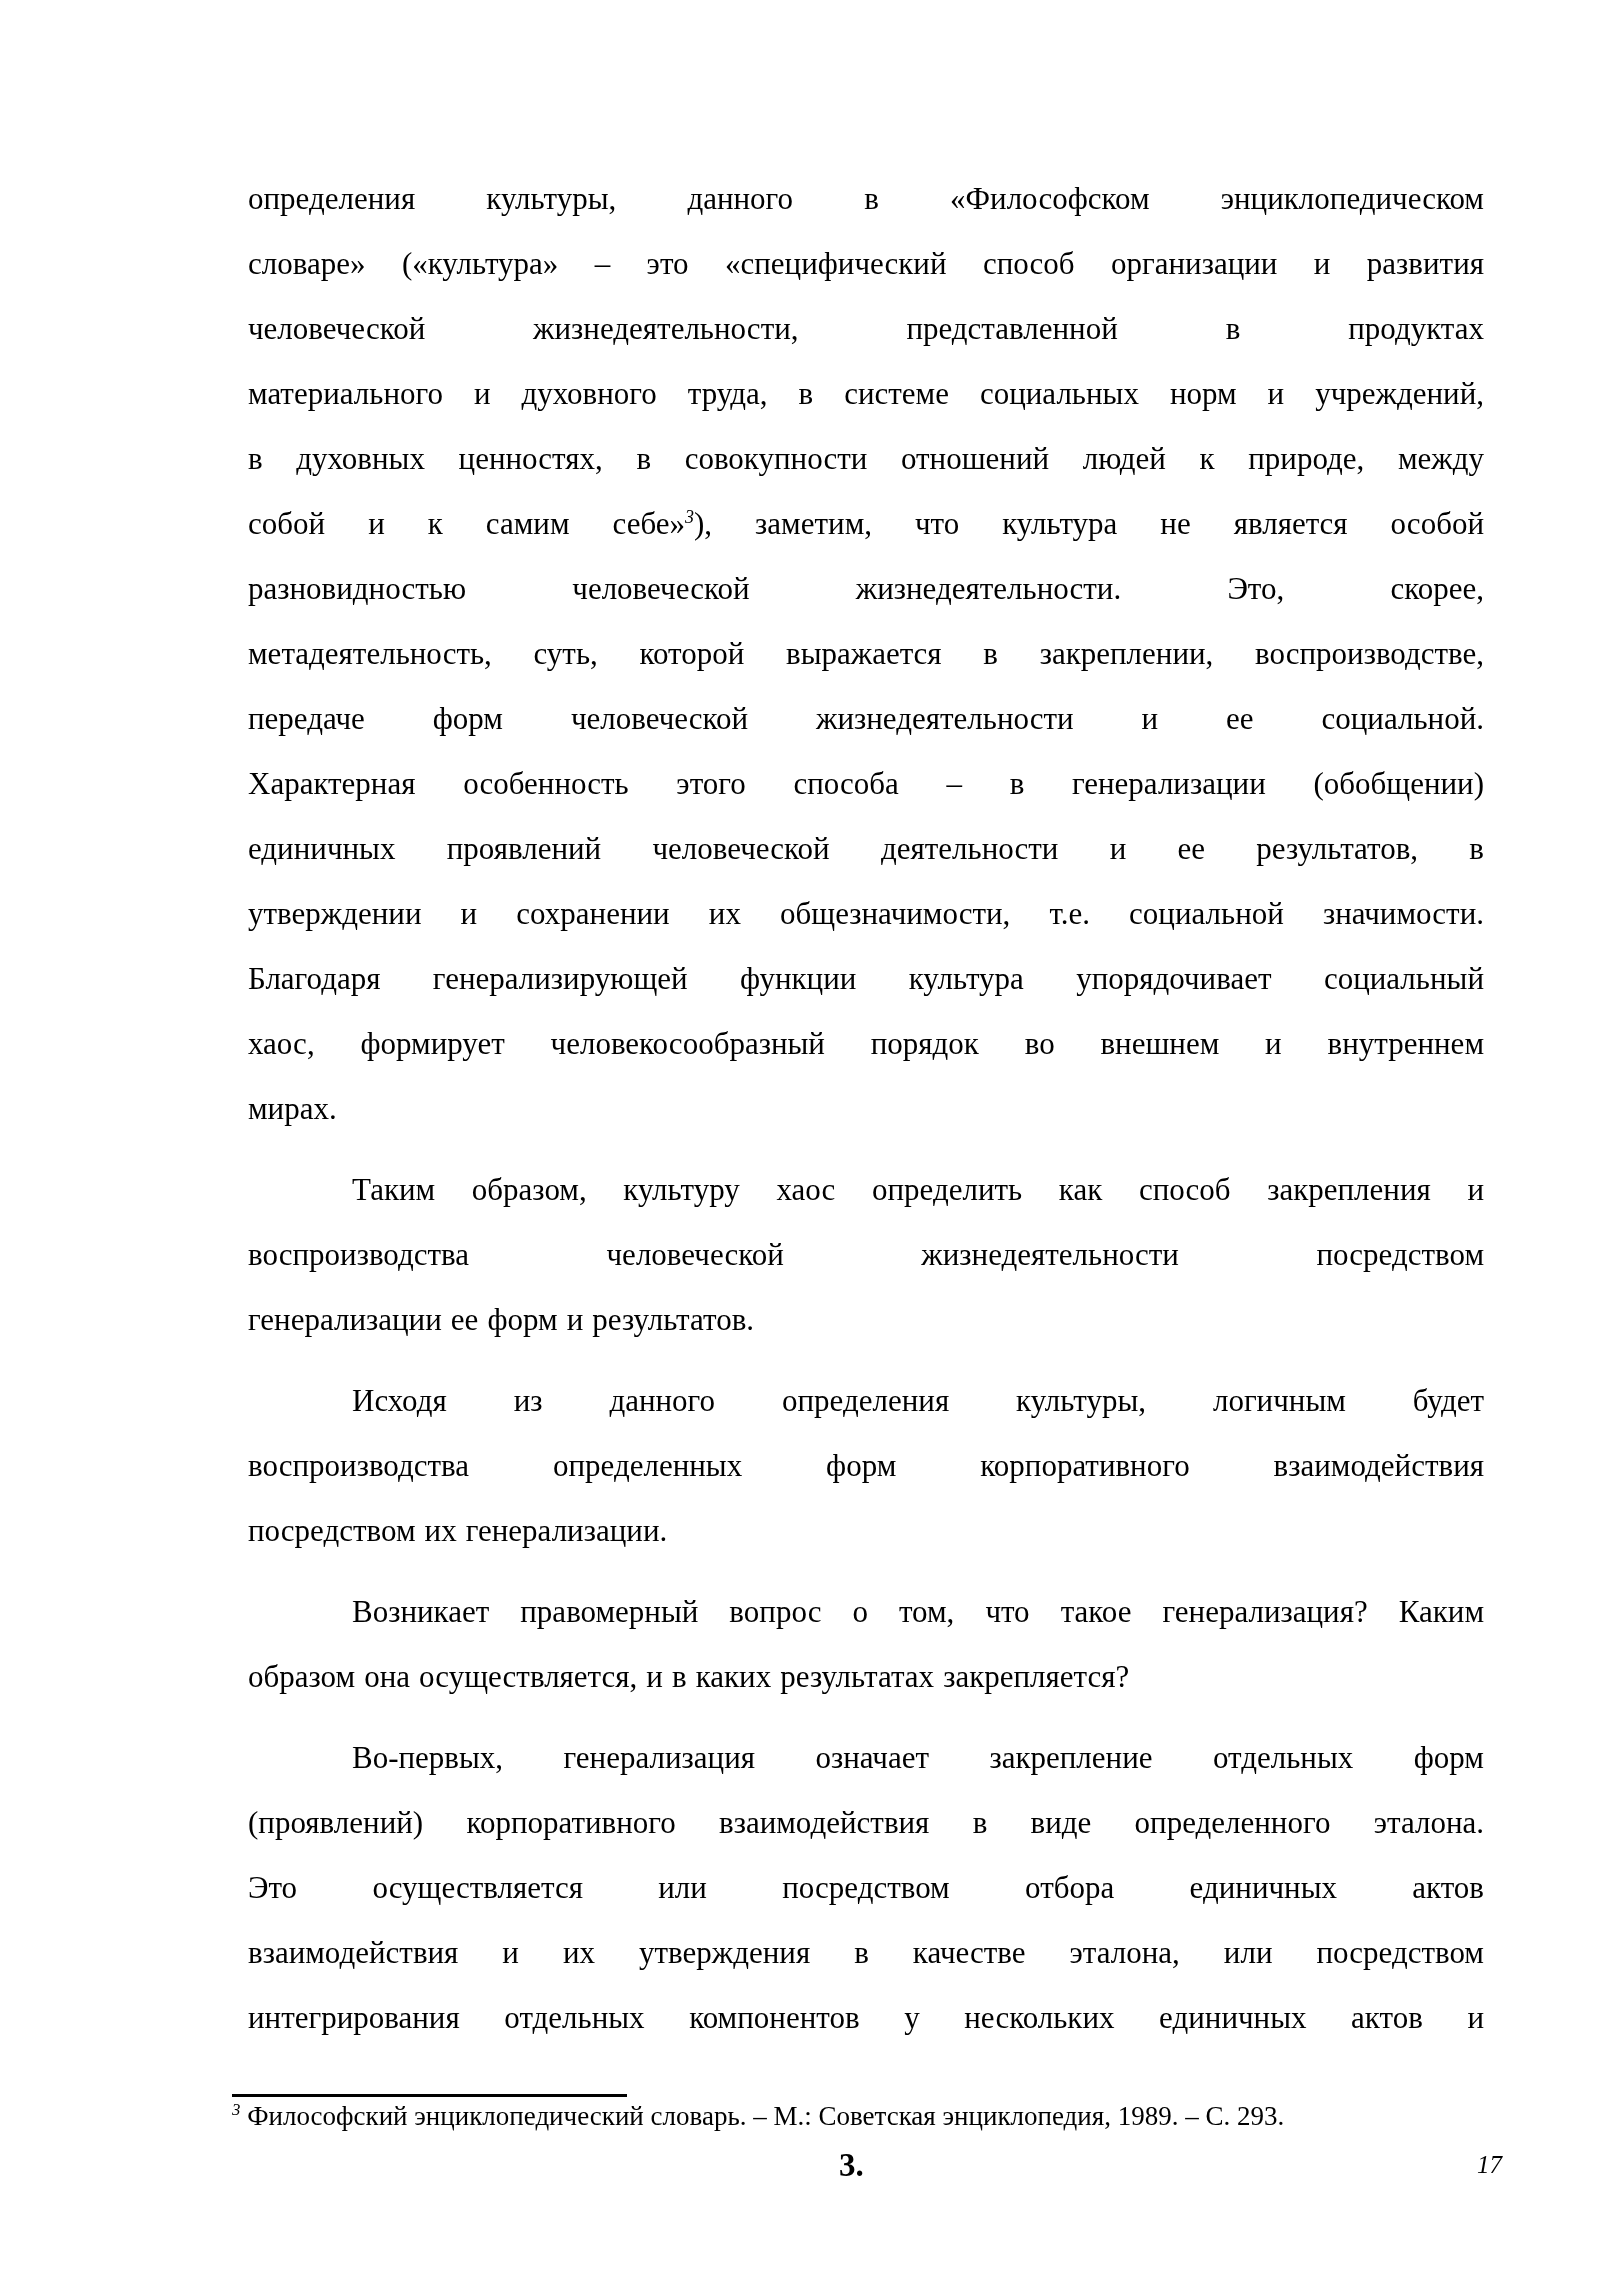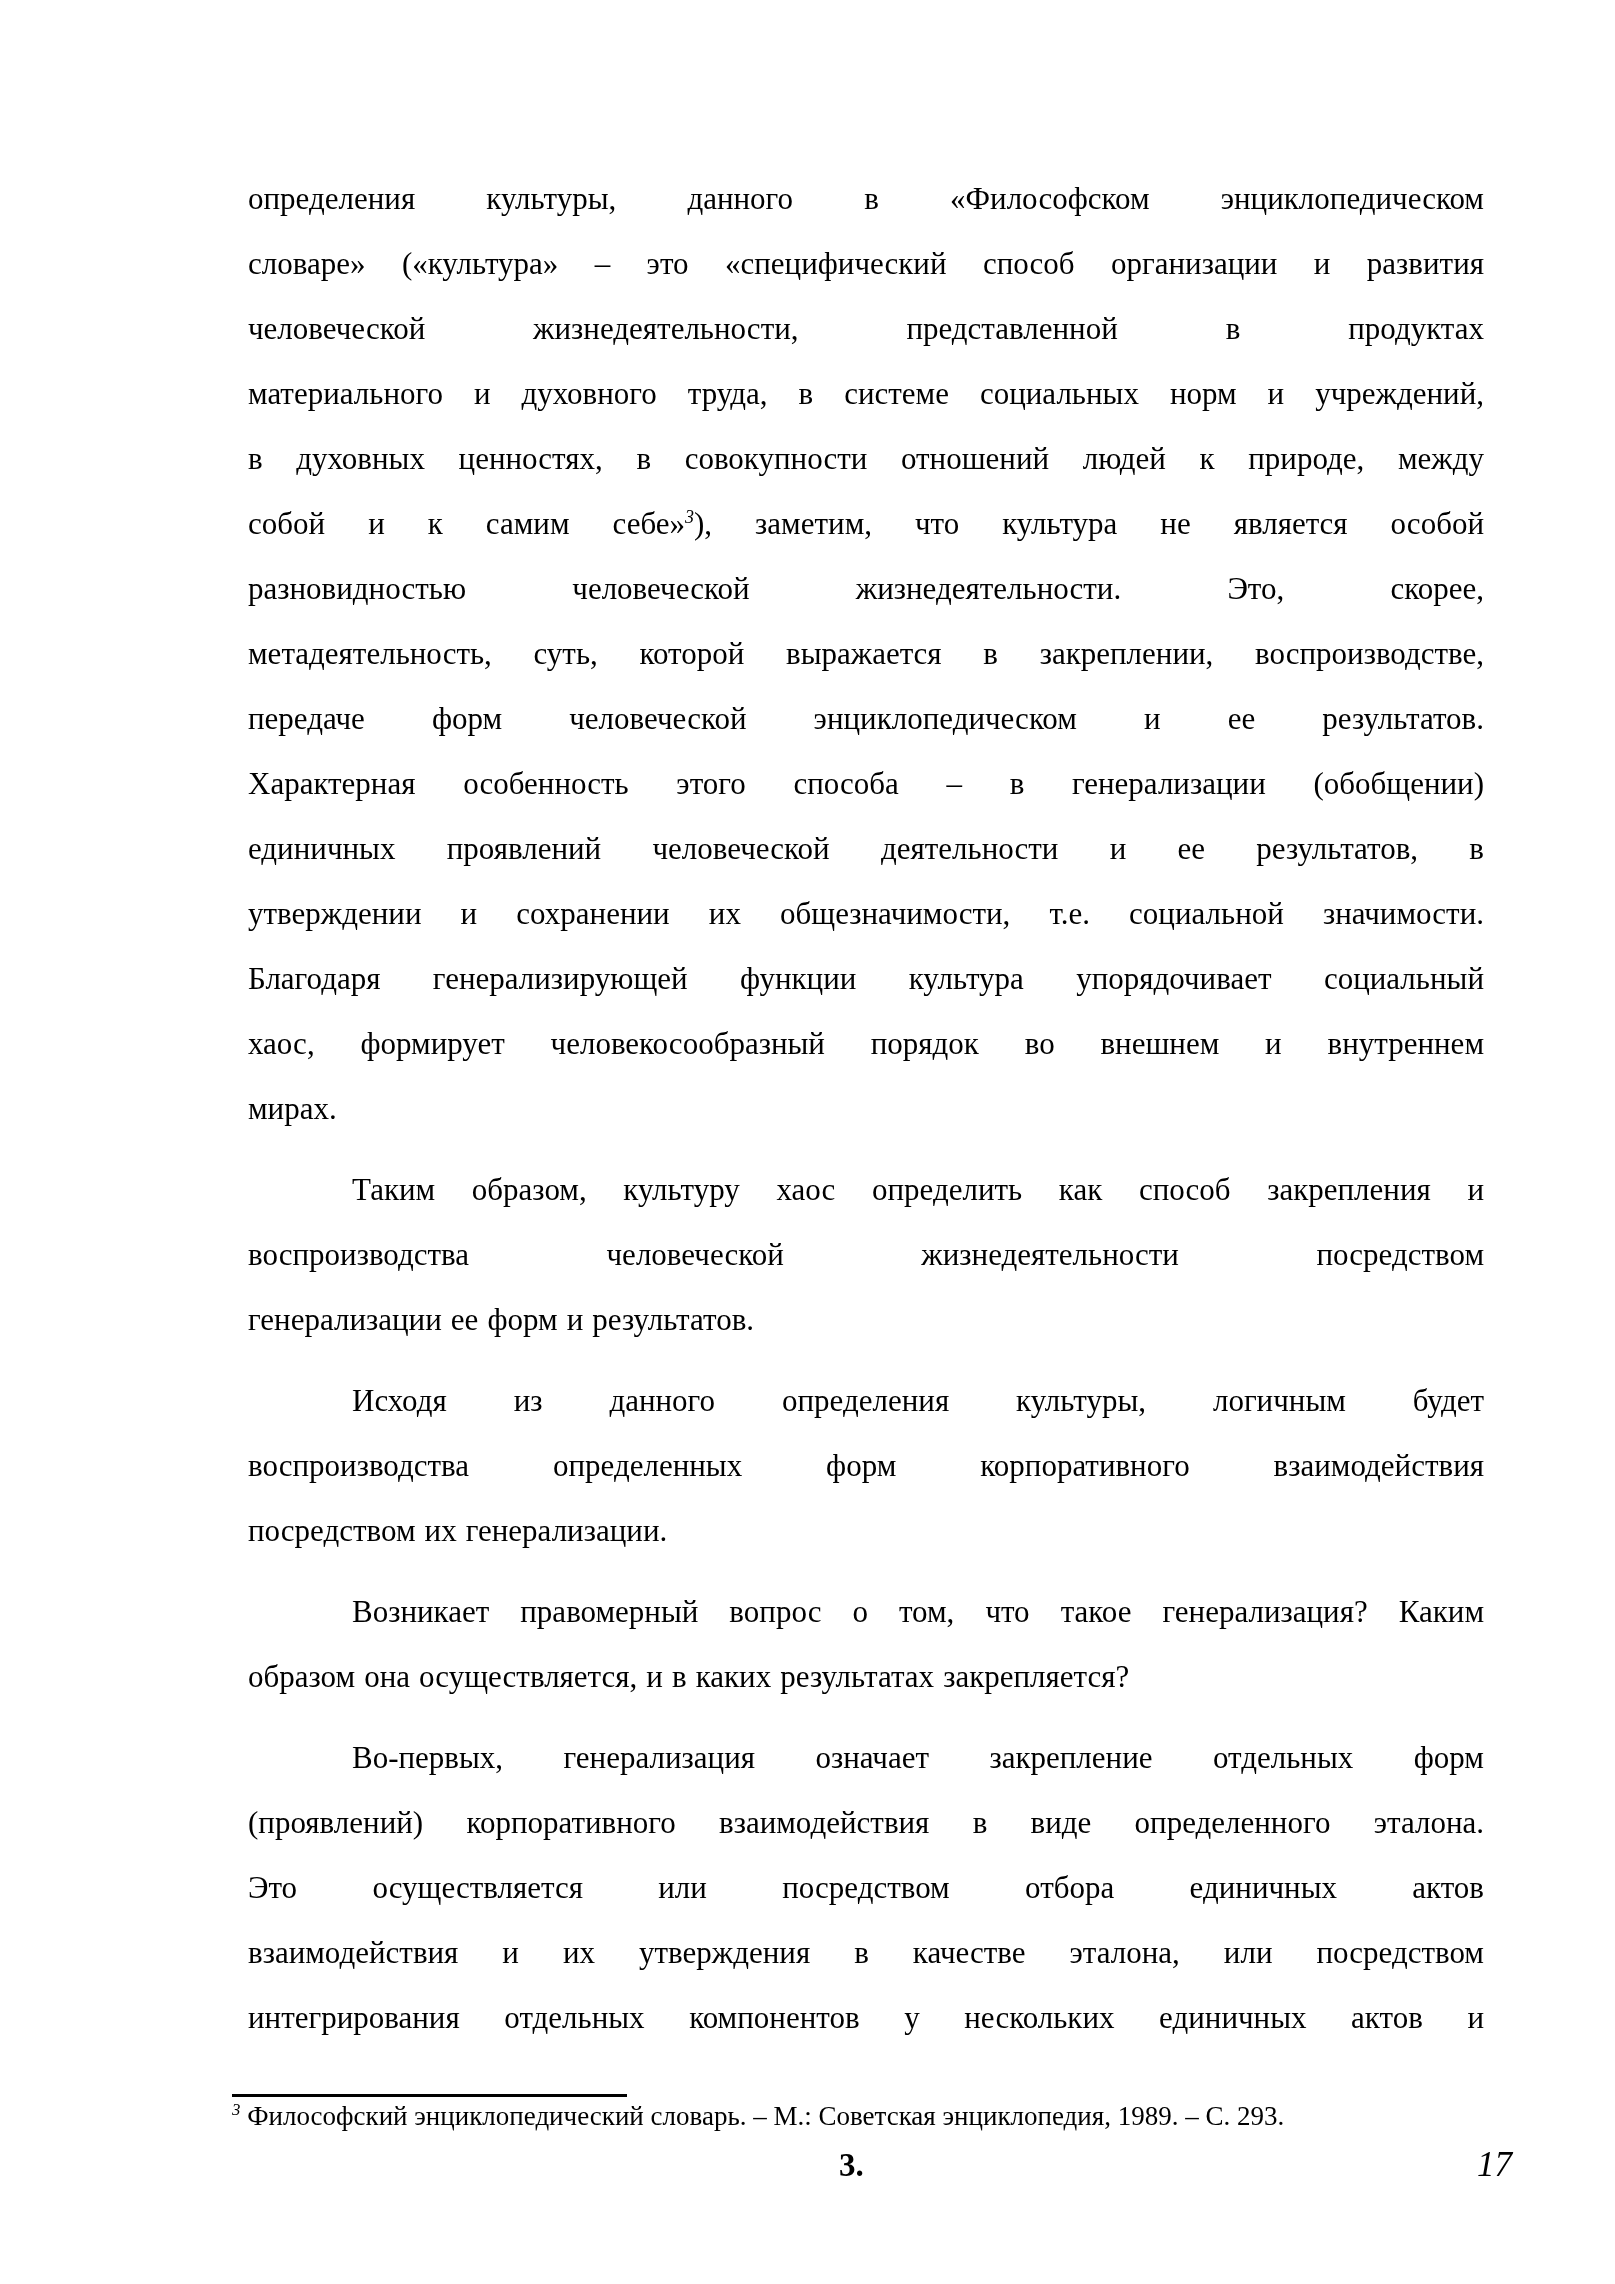--- a/index.html
+++ b/index.html
@@ -78,42 +78,42 @@
     left: 839px;
     top: 2148px;
     font-size: 33px;
     line-height: 34px;
     font-weight: bold;
   }
   .footer-page {
     position: absolute;
     left: 1477px;
     top: 2148px;
-    font-size: 35px;
+    font-size: 25px;
     line-height: 34px;
     font-style: italic;
   }
 </style>
 </head>
 <body>
 
 <div class="page">
 
   <main class="content">
 
     <p class="para">
       <span class="line" style="display:block">определения культуры, данного в «Философском энциклопедическом</span>
       <span class="line" style="display:block">словаре» («культура» – это «специфический способ организации и развития</span>
       <span class="line" style="display:block">человеческой жизнедеятельности, представленной в продуктах</span>
       <span class="line" style="display:block">материального и духовного труда, в системе социальных норм и учреждений,</span>
       <span class="line" style="display:block">в духовных ценностях, в совокупности отношений людей к природе, между</span>
       <span class="line" style="display:block"><span>собой и к самим себе»</span><sup class="ref">3</sup><span>), заметим, что культура не является особой</span></span>
       <span class="line" style="display:block">разновидностью человеческой жизнедеятельности. Это, скорее,</span>
       <span class="line" style="display:block">метадеятельность, суть, которой выражается в закреплении, воспроизводстве,</span>
-      <span class="line" style="display:block">передаче форм человеческой энциклопедическом и ее результатов.</span>
+      <span class="line" style="display:block">передаче форм человеческой жизнедеятельности и ее социальной.</span>
       <span class="line" style="display:block">Характерная особенность этого способа – в генерализации (обобщении)</span>
       <span class="line" style="display:block">единичных проявлений человеческой деятельности и ее результатов, в</span>
       <span class="line" style="display:block">утверждении и сохранении их общезначимости, т.е. социальной значимости.</span>
       <span class="line" style="display:block">Благодаря генерализирующей функции культура упорядочивает социальный</span>
       <span class="line" style="display:block">хаос, формирует человекосообразный порядок во внешнем и внутреннем</span>
       <span class="line end" style="display:block">мирах.</span>
     </p>
 
     <p class="para">
       <span class="line indent" style="display:block">Таким образом, культуру хаос определить как способ закрепления и</span>

